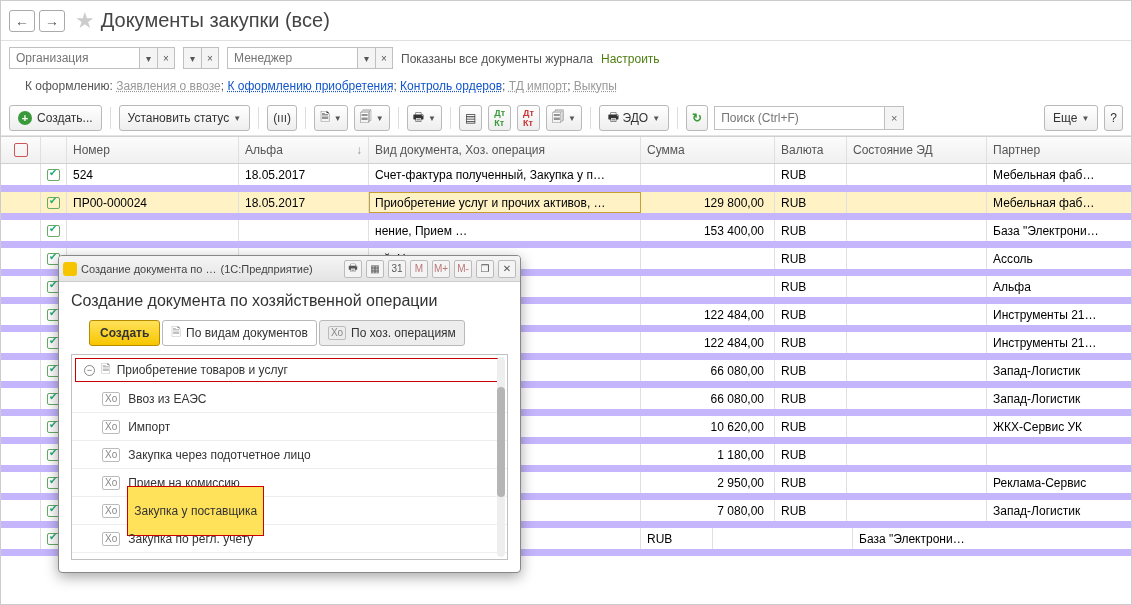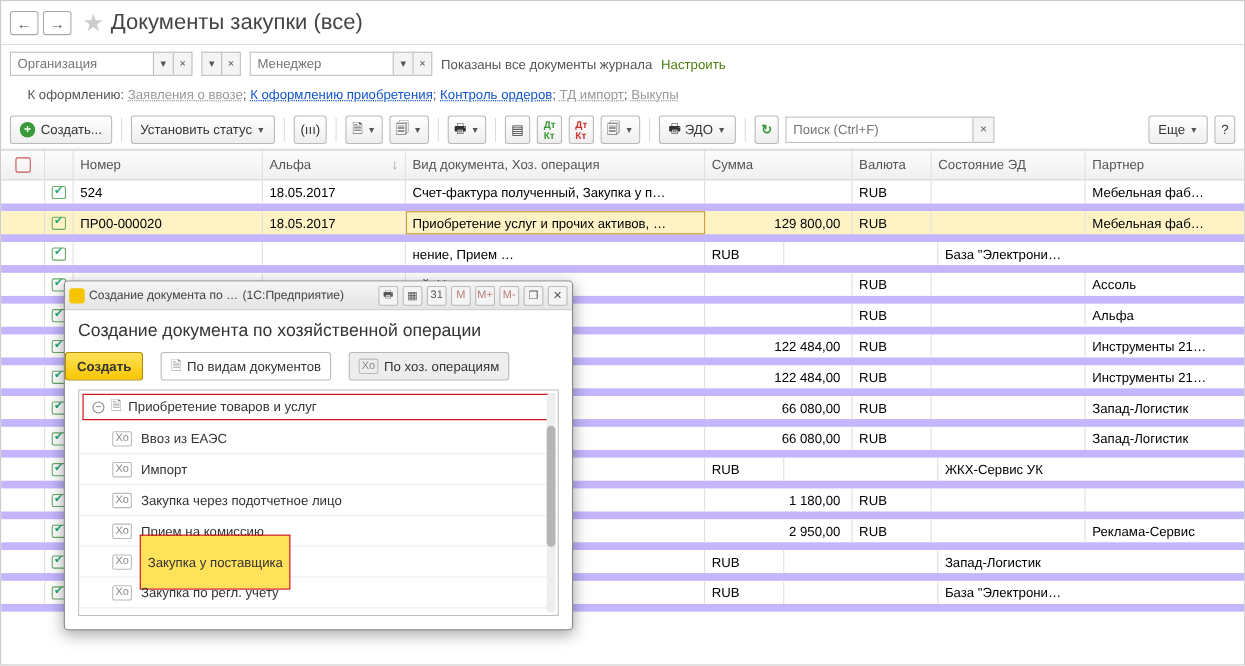--- a/index.html
+++ b/index.html
@@ -50,21 +50,21 @@
   .doc-ico{width:14px;height:12px;border:1px solid #6a6;border-radius:2px;position:relative}
   .doc-ico::after{content:"✔";position:absolute;top:-3px;left:1px;font-size:10px;color:#2a7}
 
   
   .modal{position:absolute;left:57px;top:254px;width:463px;background:#fff;border:1px solid #888;border-radius:4px;box-shadow:0 4px 14px rgba(0,0,0,.35);z-index:50;overflow:hidden}
   .m-title{height:26px;background:linear-gradient(#f5f5f5,#e4e4e4);border-bottom:1px solid #ccc;display:flex;align-items:center;padding:0 4px;font-size:11px;color:#444;gap:4px}
   .m-title .t-ico{width:14px;height:14px;background:#f6c500;border-radius:3px;display:inline-block}
   .m-title .tbtn{width:18px;height:18px;border:1px solid #bbb;border-radius:2px;background:#f4f4f4;display:flex;align-items:center;justify-content:center;font-size:10px;color:#555;cursor:pointer}
   .m-title .pad{flex:1}
   .m-heading{font-size:16px;padding:10px 12px 2px;color:#333}
-  .m-bar{display:flex;gap:16px;padding:8px 0}
+  .m-bar{display:flex;gap:2px;padding:8px 30px}
   .ybtn{height:26px;border:1px solid #b78a00;border-radius:3px;background:linear-gradient(#ffe25a,#f7c600);font-weight:bold;display:flex;align-items:center;padding:0 10px;cursor:pointer}
   .tab{height:26px;border:1px solid #b9b9b9;border-radius:3px;background:#fff;display:flex;align-items:center;padding:0 8px;cursor:pointer;gap:5px}
   .tab .ico-sheet{color:#888}
   .tab .ico-xo{font-size:10px;color:#888;border:1px solid #bbb;border-radius:2px;padding:0 2px;line-height:12px}
   .tab.active{background:#ededed}
   .tree{border:1px solid #c0c0c0;margin:0 12px 12px;height:206px;position:relative;overflow:hidden}
   .tree-body{overflow-y:auto;height:100%}
   .titem{display:flex;align-items:center;height:28px;border-bottom:1px solid #eee;padding-left:8px;font-size:12px;color:#333;cursor:pointer}
   .titem.root{padding-left:8px;border:1px solid #c00;margin:3px;height:24px}
   .minus{width:11px;height:11px;border:1px solid #888;border-radius:6px;margin-right:6px;display:inline-flex;align-items:center;justify-content:center;font-size:9px;color:#666}
@@ -202,36 +202,37 @@
       <div class="col c-sum"></div>
       <div class="col c-cur">RUB</div>
       <div class="col c-ed"></div>
       <div class="col c-part">Мебельная фаб…</div>
     </div>
     <div class="row selected">
       <div class="col c-ico"></div>
       <div class="col c-ico2">
         <span class="doc-ico"></span>
       </div>
-      <div class="col c-num">ПР00-000020</div>
+      <div class="col c-num">ПР00-000024</div>
       <div class="col c-date">18.05.2017</div>
       <div class="col c-kind">Приобретение услуг и прочих активов, …</div>
       <div class="col c-sum">129 800,00</div>
       <div class="col c-cur">RUB</div>
       <div class="col c-ed"></div>
       <div class="col c-part">Мебельная фаб…</div>
     </div>
     <div class="row">
       <div class="col c-ico"></div>
       <div class="col c-ico2">
         <span class="doc-ico"></span>
       </div>
       <div class="col c-num"></div>
       <div class="col c-date"></div>
       <div class="col c-kind">нение, Прием …</div>
+      <div class="col c-sum">153 400,00</div>
       <div class="col c-cur">RUB</div>
       <div class="col c-ed"></div>
       <div class="col c-part">База "Электрони…</div>
     </div>
     <div class="row">
       <div class="col c-ico"></div>
       <div class="col c-ico2">
         <span class="doc-ico"></span>
       </div>
       <div class="col c-num"></div>
@@ -308,20 +309,21 @@
       <div class="col c-part">Запад-Логистик</div>
     </div>
     <div class="row">
       <div class="col c-ico"></div>
       <div class="col c-ico2">
         <span class="doc-ico"></span>
       </div>
       <div class="col c-num"></div>
       <div class="col c-date"></div>
       <div class="col c-kind">рочих активов, …</div>
+      <div class="col c-sum">10 620,00</div>
       <div class="col c-cur">RUB</div>
       <div class="col c-ed"></div>
       <div class="col c-part">ЖКХ-Сервис УК</div>
     </div>
     <div class="row">
       <div class="col c-ico"></div>
       <div class="col c-ico2">
         <span class="doc-ico"></span>
       </div>
       <div class="col c-num"></div>
@@ -345,20 +347,21 @@
       <div class="col c-part">Реклама-Сервис</div>
     </div>
     <div class="row">
       <div class="col c-ico"></div>
       <div class="col c-ico2">
         <span class="doc-ico"></span>
       </div>
       <div class="col c-num"></div>
       <div class="col c-date"></div>
       <div class="col c-kind">рочих активов, …</div>
+      <div class="col c-sum">7 080,00</div>
       <div class="col c-cur">RUB</div>
       <div class="col c-ed"></div>
       <div class="col c-part">Запад-Логистик</div>
     </div>
     <div class="row">
       <div class="col c-ico"></div>
       <div class="col c-ico2">
         <span class="doc-ico"></span>
       </div>
       <div class="col c-num"></div>

